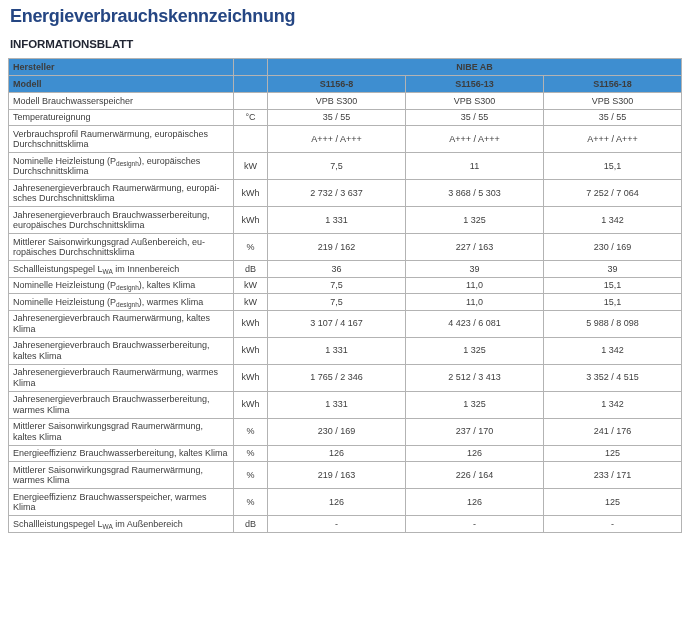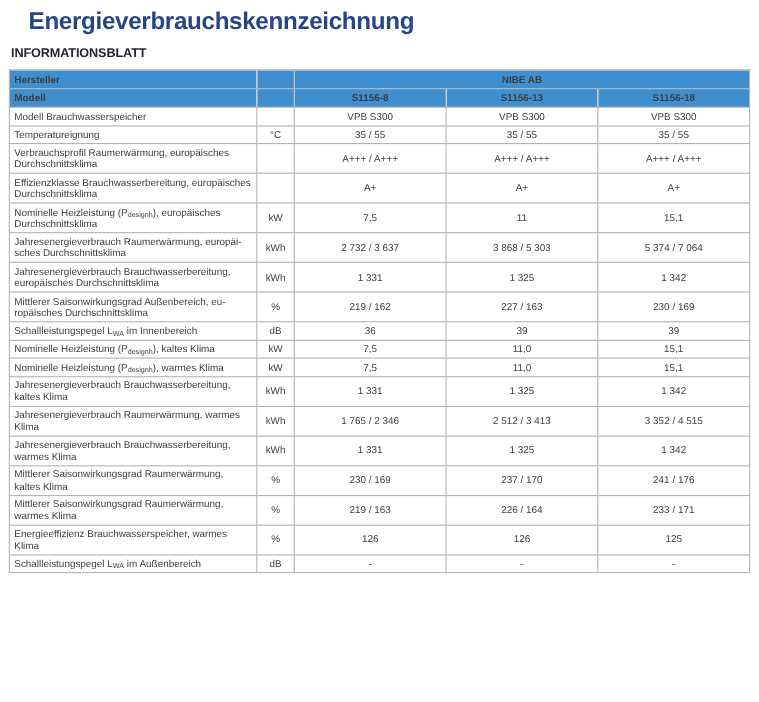--- a/index.html
+++ b/index.html
@@ -11,22 +11,22 @@
     font-family: "Liberation Sans", sans-serif;
     overflow: hidden;
   }
   .page {
     width: 690px;
     height: 638px;
     box-sizing: border-box;
     padding: 4px 8px 0 8px;
   }
   h1.doc-title {
-    margin: 2px 0 11px 18px;
-    font-size: 22px;
+    margin: 2px 0 11px 2px;
+    font-size: 18px;
     font-weight: bold;
     letter-spacing: -0.3px;
     color: #254683;
   }
   h2.section-heading {
     margin: 0 0 8px 2px;
     font-size: 11.5px;
     font-weight: bold;
     letter-spacing: -0.1px;
     color: #222633;
@@ -108,39 +108,32 @@
           <td class="col-val">35 / 55</td>
         </tr>
         <tr>
           <td class="col-label">Verbrauchsprofil Raumerwärmung, europäisches Durchschnittsklima</td>
           <td class="col-unit"></td>
           <td class="col-val">A+++ / A+++</td>
           <td class="col-val">A+++ / A+++</td>
           <td class="col-val">A+++ / A+++</td>
         </tr>
         <tr>
-          <td class="col-label">Effizienzklasse Brauchwasserbereitung, europäi­sches Durchschnittsklima</td>
-          <td class="col-unit"></td>
-          <td class="col-val">A+</td>
-          <td class="col-val">A+</td>
-          <td class="col-val">A+</td>
-        </tr>
-        <tr>
           <td class="col-label">Nominelle Heizleistung (P<sub class="subscript">designh</sub>), europäisches Durchschnittsklima</td>
           <td class="col-unit">kW</td>
           <td class="col-val">7,5</td>
           <td class="col-val">11</td>
           <td class="col-val">15,1</td>
         </tr>
         <tr>
           <td class="col-label">Jahresenergieverbrauch Raumerwärmung, europäi­sches Durchschnittsklima</td>
           <td class="col-unit">kWh</td>
           <td class="col-val">2 732 / 3 637</td>
           <td class="col-val">3 868 / 5 303</td>
-          <td class="col-val">5 374 / 7 064</td>
+          <td class="col-val">7 252 / 7 064</td>
         </tr>
         <tr>
           <td class="col-label">Jahresenergieverbrauch Brauchwasserbereitung, europäisches Durchschnittsklima</td>
           <td class="col-unit">kWh</td>
           <td class="col-val">1 331</td>
           <td class="col-val">1 325</td>
           <td class="col-val">1 342</td>
         </tr>
         <tr>
           <td class="col-label">Mittlerer Saisonwirkungsgrad Außenbereich, eu­ropäisches Durchschnittsklima</td>
@@ -164,20 +157,27 @@
           <td class="col-val">15,1</td>
         </tr>
         <tr>
           <td class="col-label">Nominelle Heizleistung (P<sub class="subscript">designh</sub>), warmes Klima</td>
           <td class="col-unit">kW</td>
           <td class="col-val">7,5</td>
           <td class="col-val">11,0</td>
           <td class="col-val">15,1</td>
         </tr>
         <tr>
+          <td class="col-label">Jahresenergieverbrauch Raumerwärmung, kaltes Klima</td>
+          <td class="col-unit">kWh</td>
+          <td class="col-val">3 107 / 4 167</td>
+          <td class="col-val">4 423 / 6 081</td>
+          <td class="col-val">5 988 / 8 098</td>
+        </tr>
+        <tr>
           <td class="col-label">Jahresenergieverbrauch Brauchwasserbereitung, kaltes Klima</td>
           <td class="col-unit">kWh</td>
           <td class="col-val">1 331</td>
           <td class="col-val">1 325</td>
           <td class="col-val">1 342</td>
         </tr>
         <tr>
           <td class="col-label">Jahresenergieverbrauch Raumerwärmung, warmes Klima</td>
           <td class="col-unit">kWh</td>
           <td class="col-val">1 765 / 2 346</td>
@@ -190,20 +190,27 @@
           <td class="col-val">1 331</td>
           <td class="col-val">1 325</td>
           <td class="col-val">1 342</td>
         </tr>
         <tr>
           <td class="col-label">Mittlerer Saisonwirkungsgrad Raumerwärmung, kaltes Klima</td>
           <td class="col-unit">%</td>
           <td class="col-val">230 / 169</td>
           <td class="col-val">237 / 170</td>
           <td class="col-val">241 / 176</td>
+        </tr>
+        <tr>
+          <td class="col-label">Energieeffizienz Brauchwasserbereitung, kaltes Kli­ma</td>
+          <td class="col-unit">%</td>
+          <td class="col-val">126</td>
+          <td class="col-val">126</td>
+          <td class="col-val">125</td>
         </tr>
         <tr>
           <td class="col-label">Mittlerer Saisonwirkungsgrad Raumerwärmung, warmes Klima</td>
           <td class="col-unit">%</td>
           <td class="col-val">219 / 163</td>
           <td class="col-val">226 / 164</td>
           <td class="col-val">233 / 171</td>
         </tr>
         <tr>
           <td class="col-label">Energieeffizienz Brauchwasserspeicher, warmes Klima</td>

